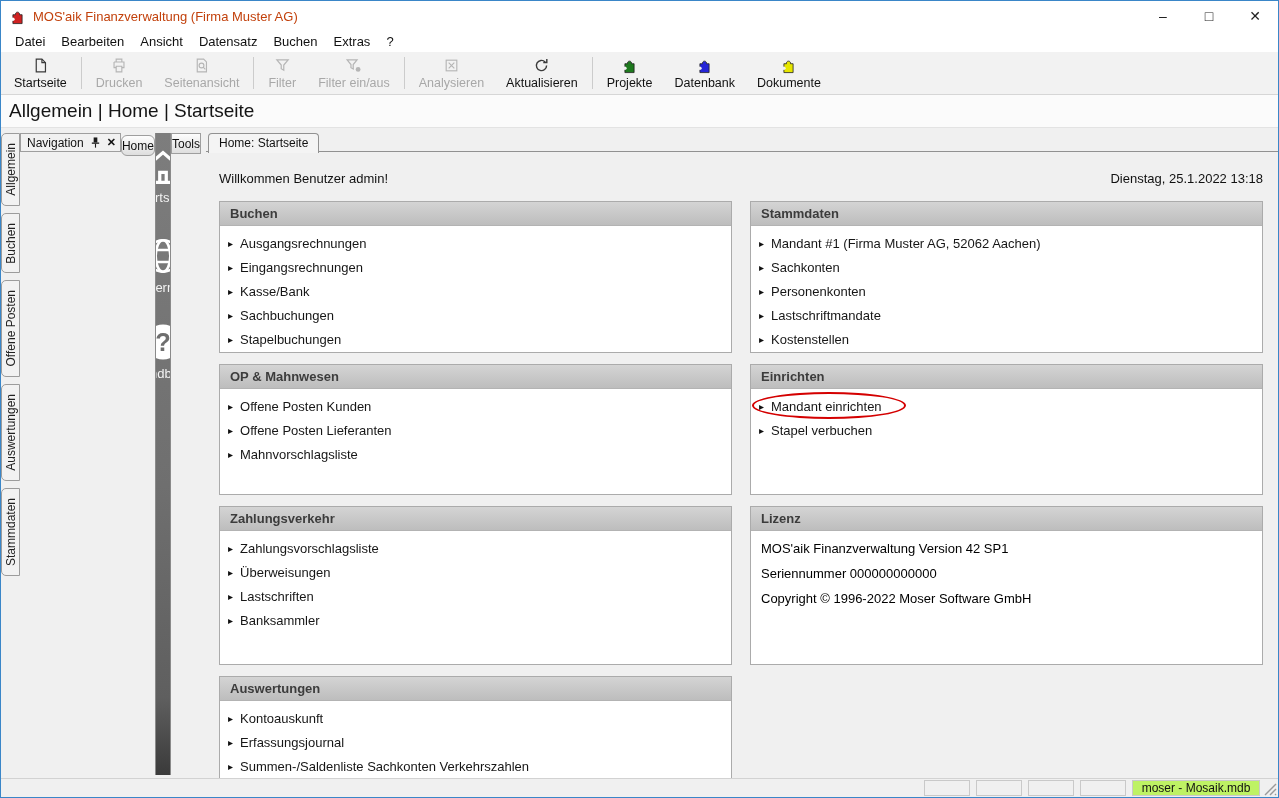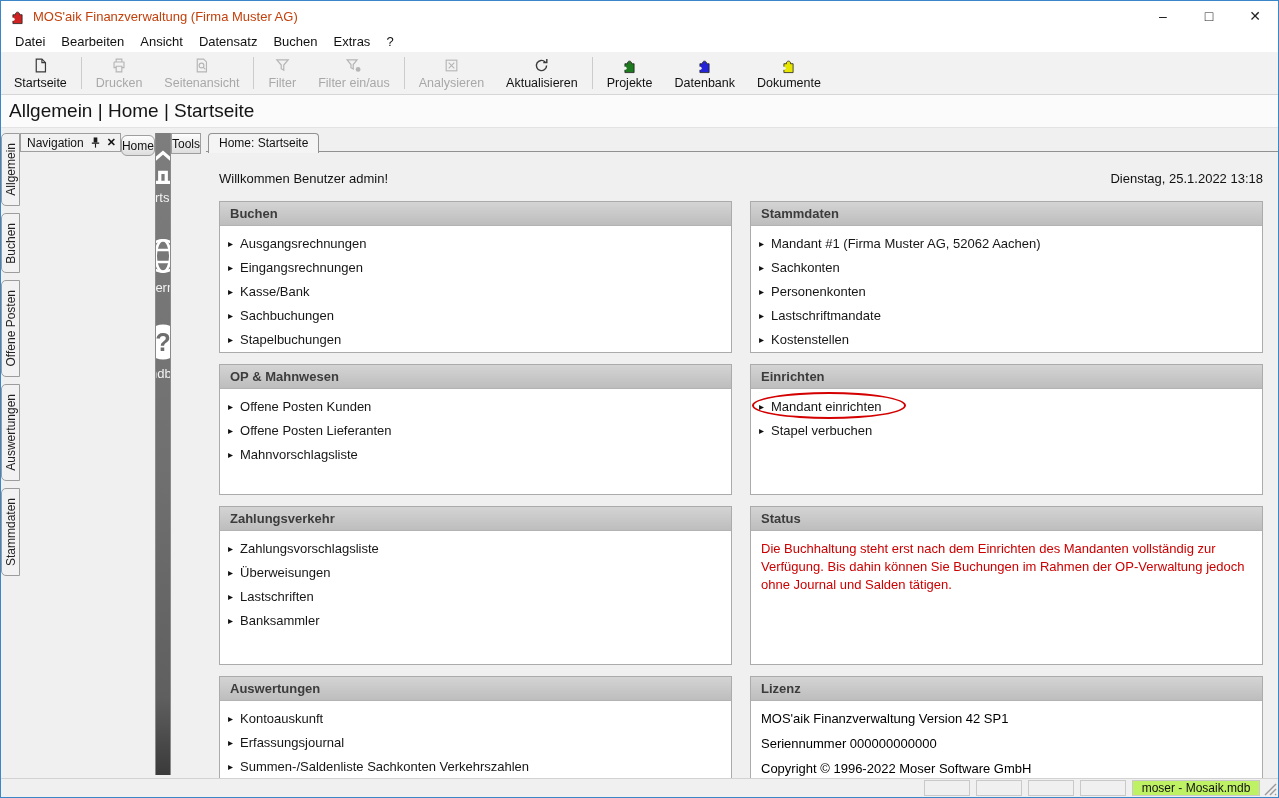--- a/index.html
+++ b/index.html
@@ -404,26 +404,20 @@
                     <span>Mandant einrichten</span>
                     <span class="circle-annot" style="border-color: rgb(212, 0, 0);"></span>
                   </div>
                   <div class="link-item">
                     <span class="bullet">▸</span>
                     <span>Stapel verbuchen</span>
                   </div>
                 </div>
               </div>
               <div class="panel">
-                <div class="panel-header">Status</div>
-                <div class="panel-body">
-                  <div class="status-text" style="color: rgb(204, 0, 0);">Die Buchhaltung steht erst nach dem Einrichten des Mandanten vollständig zur Verfügung. Bis dahin können Sie Buchungen im Rahmen der OP-Verwaltung jedoch ohne Journal und Salden tätigen.</div>
-                </div>
-              </div>
-              <div class="panel">
                 <div class="panel-header">Lizenz</div>
                 <div class="panel-body">
                   <div class="line-item">MOS'aik Finanzverwaltung Version 42 SP1</div>
                   <div class="line-item">Seriennummer 000000000000</div>
                   <div class="line-item">Copyright © 1996-2022 Moser Software GmbH</div>
                 </div>
               </div>
             </div>
         </div>
       </div>

